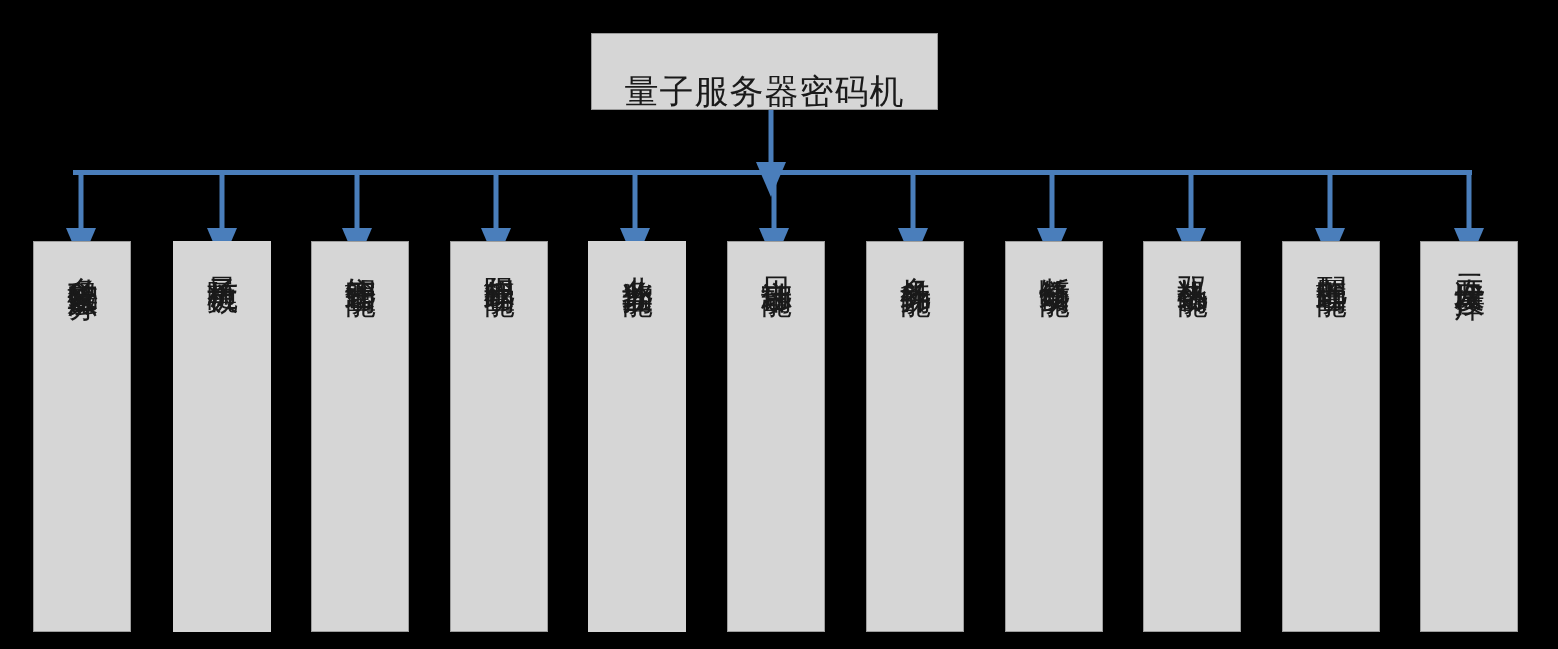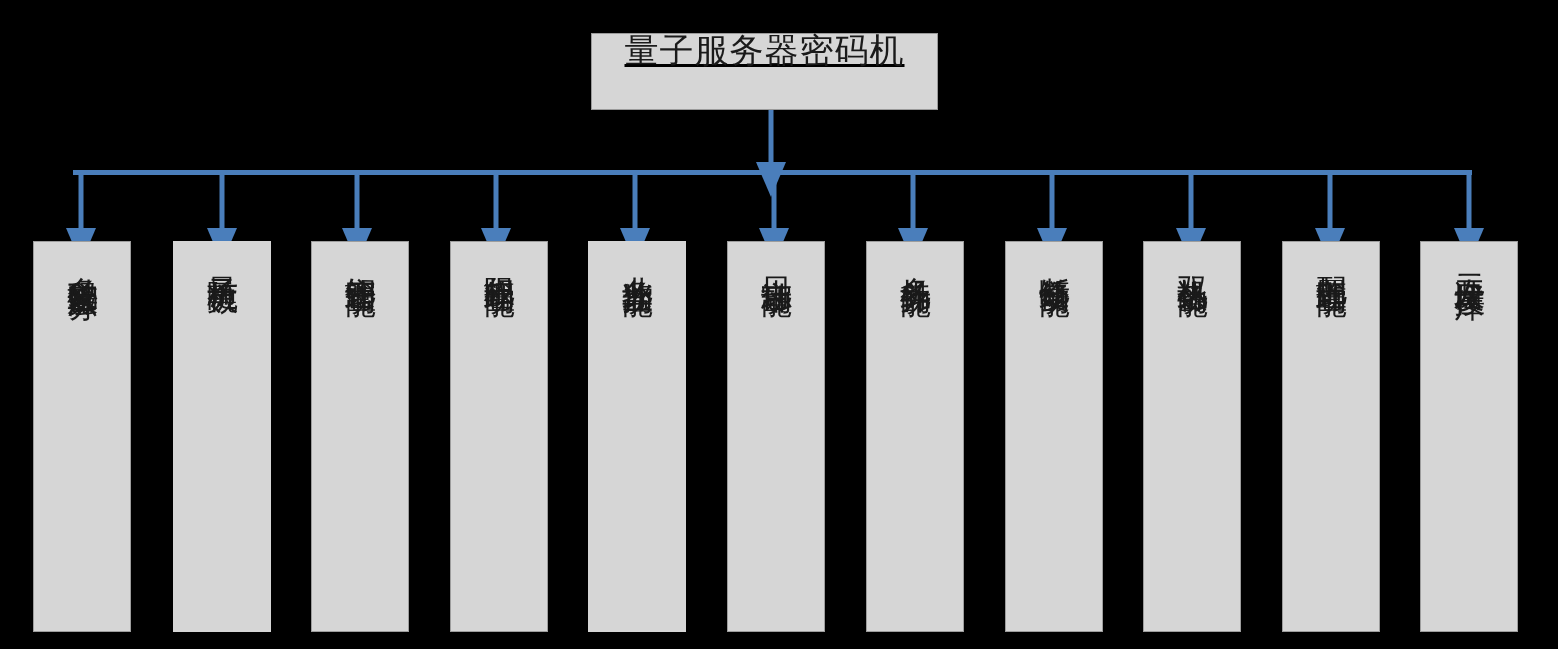--- a/index.html
+++ b/index.html
@@ -22,23 +22,22 @@
   .root-node {
     position: absolute;
     left: 591px;
     top: 33px;
     width: 347px;
     height: 77px;
     background: #D6D6D6;
     border: 1px solid #9A9A9A;
     box-sizing: border-box;
     display: flex;
-    align-items: flex-start;
+    align-items: flex-end;
     justify-content: center;
-    text-decoration: underline;
   }
   .root-label {
     font-size: 34px;
     line-height: 1;
     color: #1A1A1A;
     letter-spacing: 1px;
     white-space: nowrap;
   }
 
   

